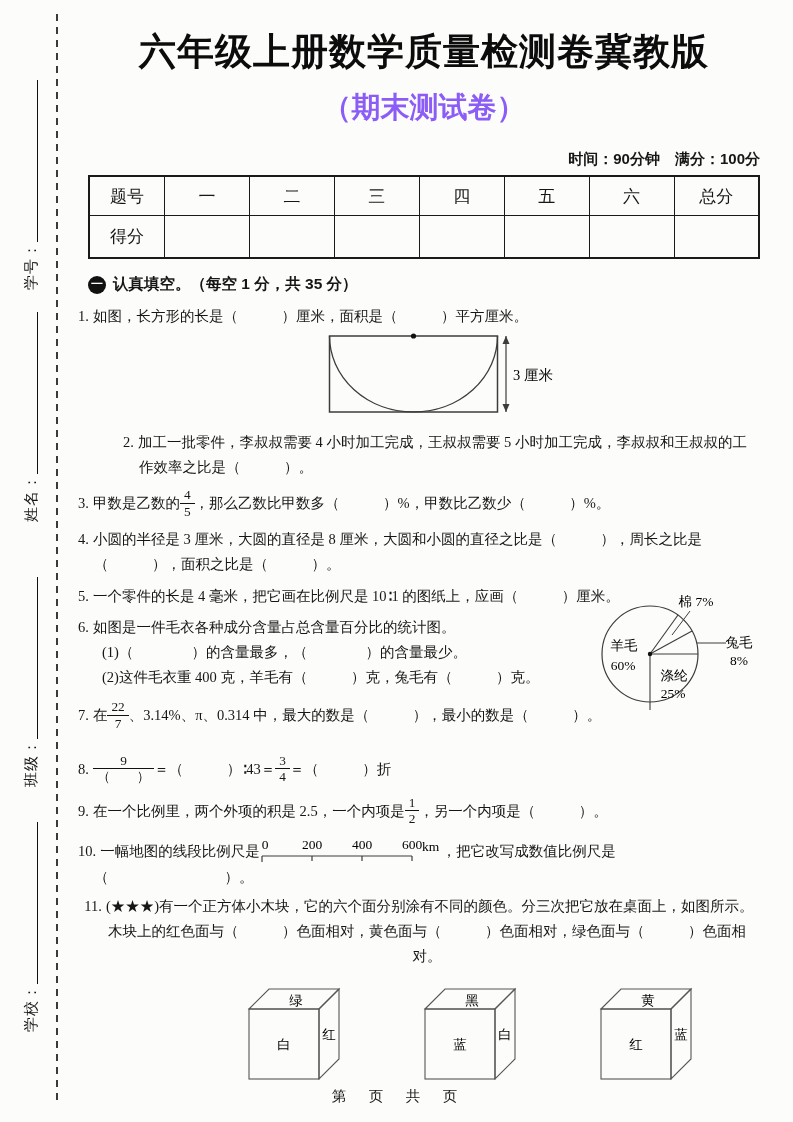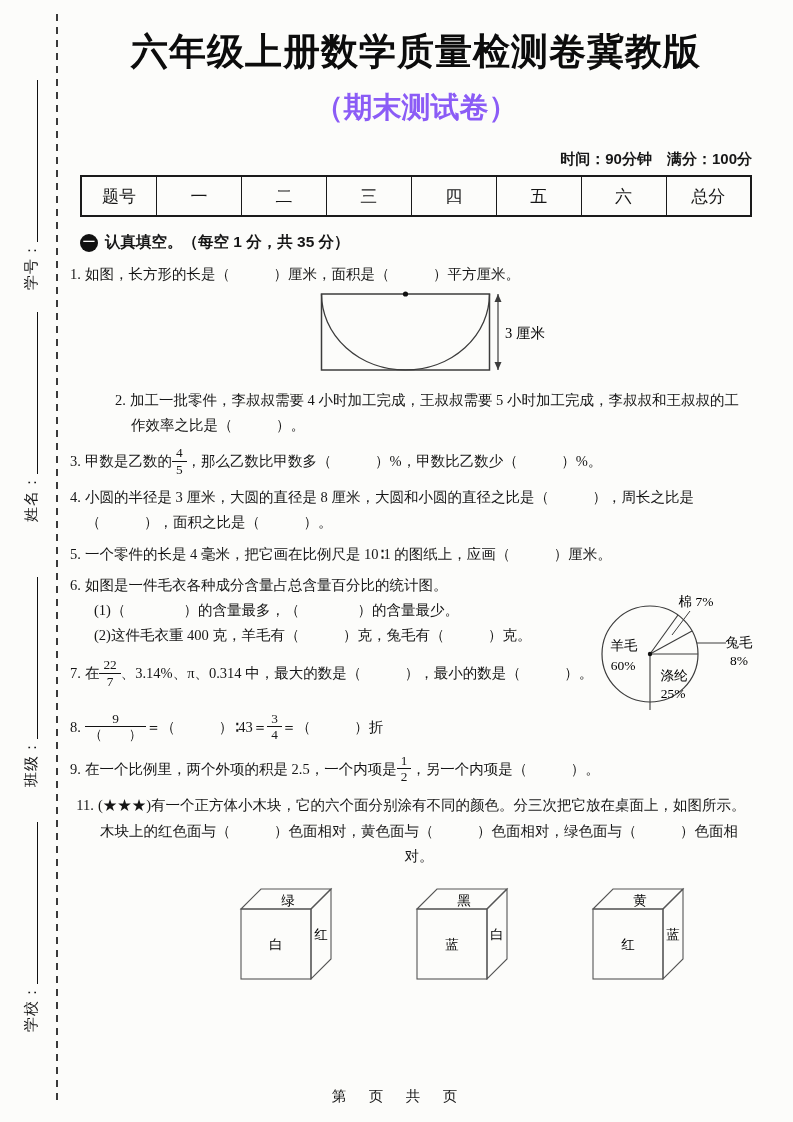--- a/index.html
+++ b/index.html
@@ -8,21 +8,21 @@
 
   
   .fold-line { position:absolute; left:56px; top:14px; width:2px; height:1092px;
     background:repeating-linear-gradient(180deg,#3a3a3a 0 7px,transparent 7px 13px); }
 
   
   .side-field { position:absolute; width:210px; height:22px; display:flex; align-items:center;
     transform:rotate(-90deg); font-size:15px; letter-spacing:1px; }
   .sf-line { flex:1; border-bottom:1.5px solid #111; align-self:flex-end; margin-bottom:4px; }
 
-  .content { position:absolute; left:80px; top:18px; width:672px; }
+  .content { position:absolute; left:88px; top:18px; width:672px; }
 
   .title { margin:12px 0 0 0; text-align:center; font-family:"Liberation Sans", sans-serif;
     font-weight:700; font-size:37px; line-height:1.2; letter-spacing:1px; color:#0c0c0c; }
   .subtitle { margin:14px 0 0 0; text-align:center; font-family:"Liberation Sans", sans-serif;
     font-weight:700; font-size:29px; color:#8b5cf6; }
   .meta { margin-top:22px; text-align:right; font-family:"Liberation Sans", sans-serif;
     font-weight:600; font-size:15px; }
 
   table.score { width:100%; border-collapse:collapse; margin-top:6px;
     font-family:"Liberation Sans", sans-serif; font-size:17px; table-layout:fixed; }
@@ -94,20 +94,30 @@
           <tr class="hrow">
         <td class="c0">题号</td>
         <td>一</td>
         <td>二</td>
         <td>三</td>
         <td>四</td>
         <td>五</td>
         <td>六</td>
         <td>总分</td>
       </tr>
+      <tr class="srow">
+        <td class="c0">得分</td>
+        <td></td>
+        <td></td>
+        <td></td>
+        <td></td>
+        <td></td>
+        <td></td>
+        <td></td>
+      </tr>
     </tbody>
       </table>
 
     <div class="section-head">
       <span class="badge">一</span>
       <span>认真填空。（每空 1 分，共 35 分）</span>
     </div>
 
     <div class="questions">
 
@@ -154,20 +164,34 @@
       </div>
 
       <div class="q" style="margin-bottom:10px;">
         <span class="qno">8.</span><span class="frac"><span class="fn">9</span><span class="fd">（　　）</span></span><span>＝（　　　）∶43＝</span><span class="frac"><span class="fn">3</span><span class="fd">4</span></span><span>＝（　　　）折</span>
       </div>
 
       <div class="q" style="margin-bottom:9px;">
         <span class="qno">9.</span><span>在一个比例里，两个外项的积是 2.5，一个内项是</span><span class="frac"><span class="fn">1</span><span class="fd">2</span></span><span>，另一个内项是（　　　）。</span>
       </div>
 
+      <div class="q" style="margin-bottom:4px;">
+        <span class="qno">10.</span><span>一幅地图的线段比例尺是</span><svg class="scalebar" width="182" height="28" viewBox="0 0 182 28">
+          <line x1="2" y1="21" x2="152" y2="21" stroke="#3c3c3c" stroke-width="1.2"></line>
+          <line x1="2" y1="21" x2="2" y2="27" stroke="#3c3c3c" stroke-width="1.2"></line>
+          <line x1="52" y1="21" x2="52" y2="26" stroke="#3c3c3c" stroke-width="1.2"></line>
+          <line x1="102" y1="21" x2="102" y2="26" stroke="#3c3c3c" stroke-width="1.2"></line>
+          <line x1="152" y1="21" x2="152" y2="26" stroke="#3c3c3c" stroke-width="1.2"></line>
+          <text x="5" y="14" font-size="13.5" text-anchor="middle">0</text>
+          <text x="52" y="14" font-size="13.5" text-anchor="middle">200</text>
+          <text x="102" y="14" font-size="13.5" text-anchor="middle">400</text>
+          <text x="152" y="14" font-size="13.5" text-anchor="middle">600</text>
+          <text x="162" y="16" font-size="13.5">km</text>
+        </svg><span>，把它改写成数值比例尺是（　　　　　　　　）。</span>
+      </div>
 
       <div class="q" style="margin-bottom:6px;text-align:center;">
         <span class="qno">11.</span><span>(★★★)有一个正方体小木块，它的六个面分别涂有不同的颜色。分三次把它放在桌面上，如图所示。木块上的红色面与（　　　）色面相对，黄色面与（　　　）色面相对，绿色面与（　　　）色面相对。</span>
       </div>
 
       <div class="cubes-row">
         <svg width="106" height="102" viewBox="0 0 106 102">
           <polygon points="6,28 26,8 96,8 76,28" fill="none" stroke="#555" stroke-width="1.1"></polygon>
           <polygon points="76,28 96,8 96,78 76,98" fill="none" stroke="#555" stroke-width="1.1"></polygon>
           <rect x="6" y="28" width="70" height="70" fill="none" stroke="#555" stroke-width="1.1"></rect>

